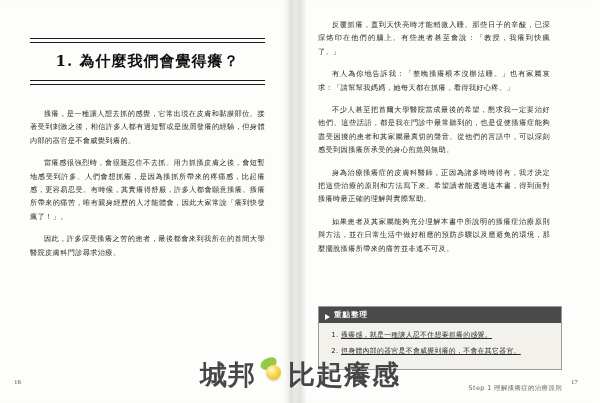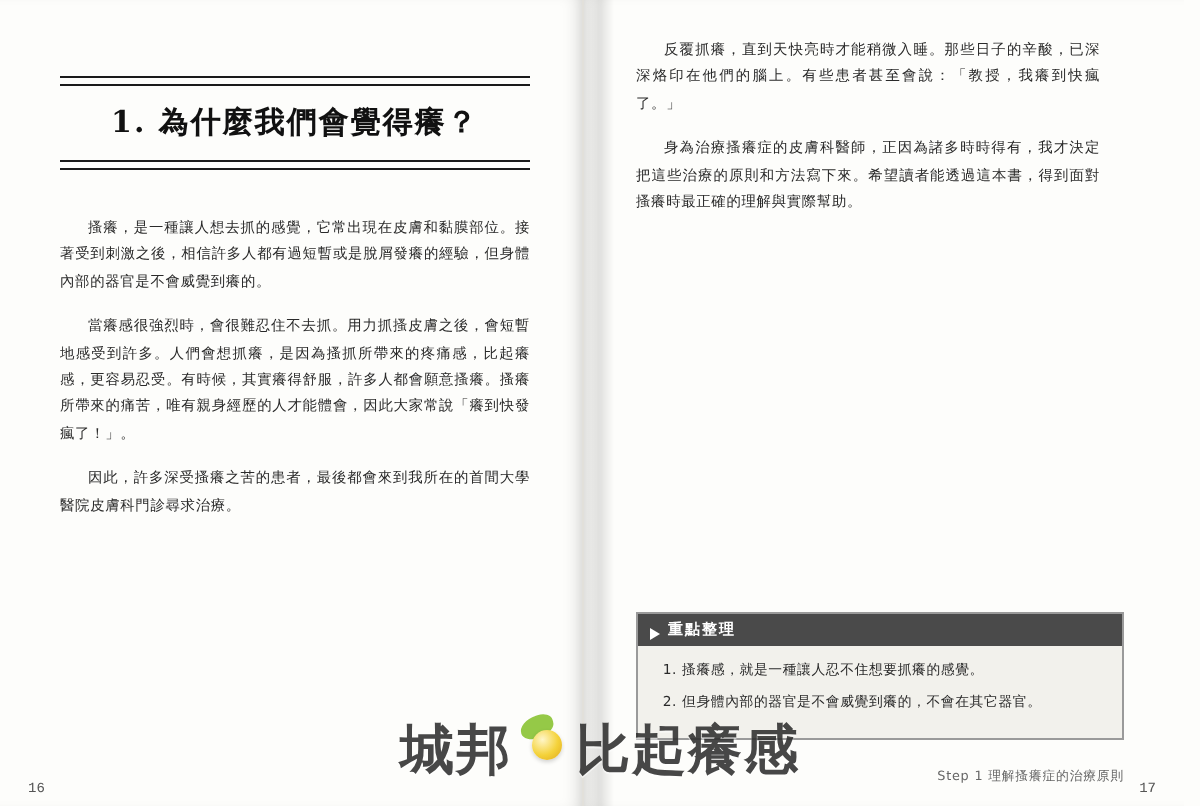--- a/index.html
+++ b/index.html
@@ -98,32 +98,33 @@
   }
   .summary-body {
     padding: 6px 8px 8px 8px;
   }
   .summary-body li {
     font-size: 6.9px;
     line-height: 12px;
     color: #2a2a2a;
     margin-bottom: 4px;
     letter-spacing: 0.3px;
+    text-decoration: underline;
   }
   .summary-body ol {
     margin: 0;
     padding-left: 14px;
   }
   
   .folio {
     position: absolute;
-    bottom: 4px;
+    bottom: 17px;
     font-size: 7px;
     color: #555;
-    font-family: Liberation Mono, monospace;
+    font-family: Liberation Serif, serif;
   }
   .folio-left { left: 14px; }
   .folio-right { right: 14px; text-align: center; }
   .running-foot {
     position: absolute;
     bottom: 10px;
     right: 30px;
     font-size: 6.4px;
     color: #666;
     letter-spacing: 0.4px;
@@ -200,21 +201,24 @@
     <p class="body-text">搔癢，是一種讓人想去抓的感覺，它常出現在皮膚和黏膜部位。接著受到刺激之後，相信許多人都有過短暫或是脫屑發癢的經驗，但身體內部的器官是不會威覺到癢的。</p>
     <p class="body-text">當癢感很強烈時，會很難忍住不去抓。用力抓搔皮膚之後，會短暫地感受到許多。人們會想抓癢，是因為搔抓所帶來的疼痛感，比起癢感，更容易忍受。有時候，其實癢得舒服，許多人都會願意搔癢。搔癢所帶來的痛苦，唯有親身經歷的人才能體會，因此大家常說「癢到快發瘋了！」。</p>
     <p class="body-text">因此，許多深受搔癢之苦的患者，最後都會來到我所在的首間大學醫院皮膚科門診尋求治療。</p>
 
     <div class="folio folio-left">16</div>
   </div>
 
   <div class="page page-right">
 
     <p class="body-text">反覆抓癢，直到天快亮時才能稍微入睡。那些日子的辛酸，已深深烙印在他們的腦上。有些患者甚至會說：「教授，我癢到快瘋了。」</p>
+    <p class="body-text">有人為你地告訴我：「整晚搔癢根本沒辦法睡。」也有家屬哀求：「請幫幫我媽媽，她每天都在抓癢，看得我好心疼。」</p>
+    <p class="body-text">不少人甚至把首爾大學醫院當成最後的希望，懇求我一定要治好他們。這些話語，都是我在門診中最常聽到的，也是促使搔癢症能夠盡受困擾的患者和其家屬最真切的聲音。從他們的言語中，可以深刻感受到因搔癢所承受的身心煎熬與無助。</p>
     <p class="body-text">身為治療搔癢症的皮膚科醫師，正因為諸多時時得有，我才決定把這些治療的原則和方法寫下來。希望讀者能透過這本書，得到面對搔癢時最正確的理解與實際幫助。</p>
+    <p class="body-text">如果患者及其家屬能夠充分理解本書中所說明的搔癢症治療原則與方法，並在日常生活中做好相應的預防步驟以及應避免的環境，那麼擺脫搔癢所帶來的痛苦並非遙不可及。</p>
 
     <div class="summary-box">
       <div class="summary-header">
         <span class="tri"></span>
         <span>重點整理</span>
       </div>
       <div class="summary-body">
         <ol>
           <li>搔癢感，就是一種讓人忍不住想要抓癢的感覺。</li>
           <li>但身體內部的器官是不會威覺到癢的，不會在其它器官。</li>

